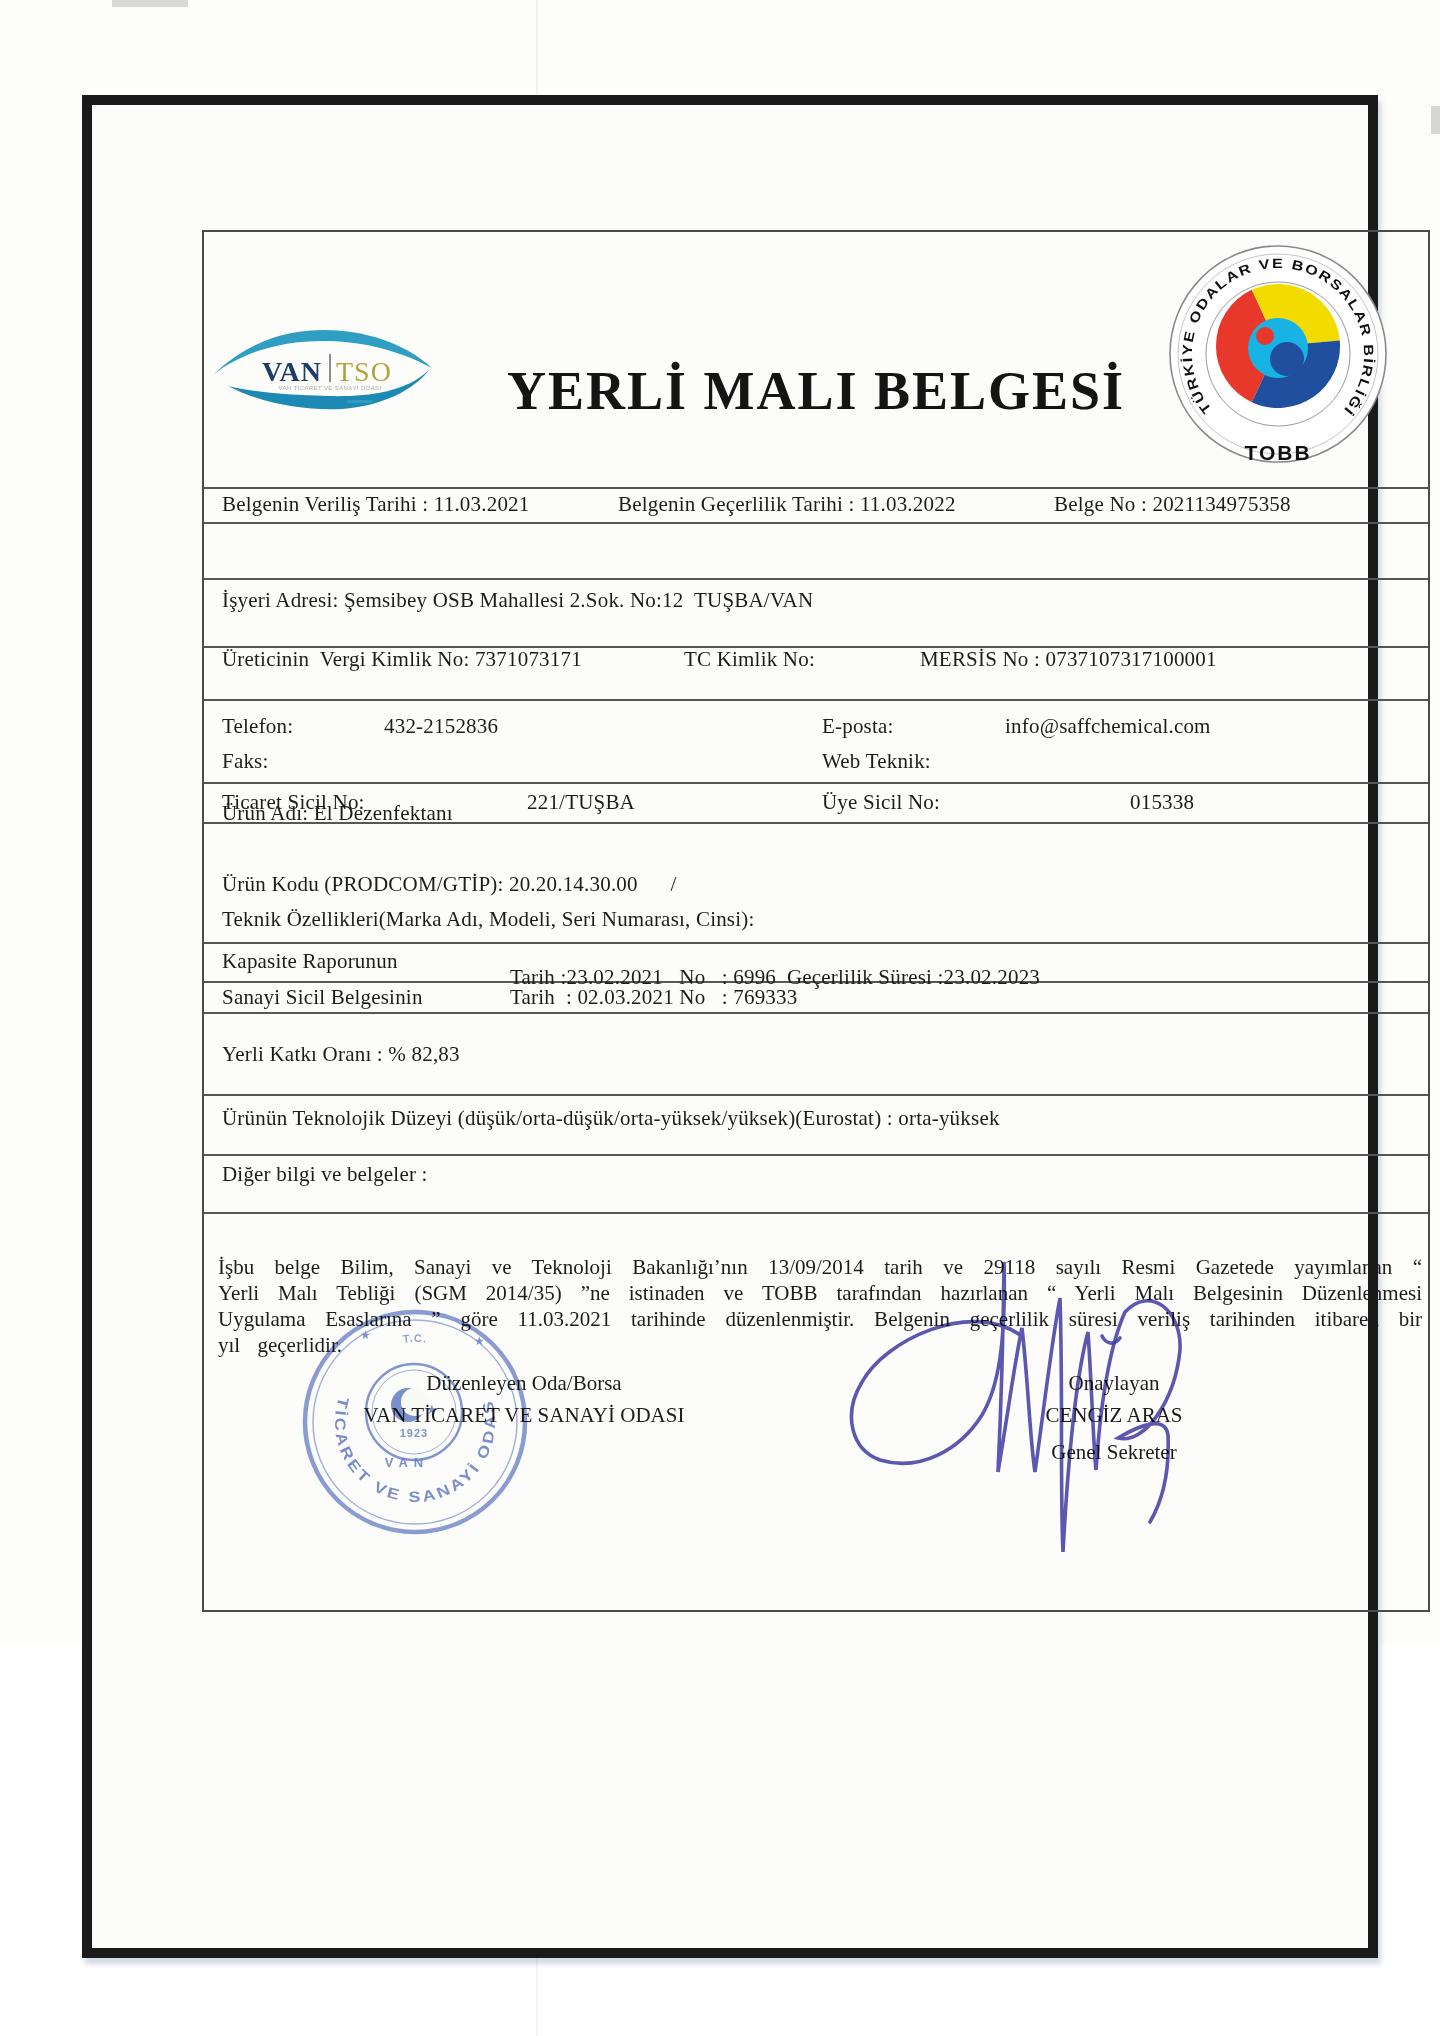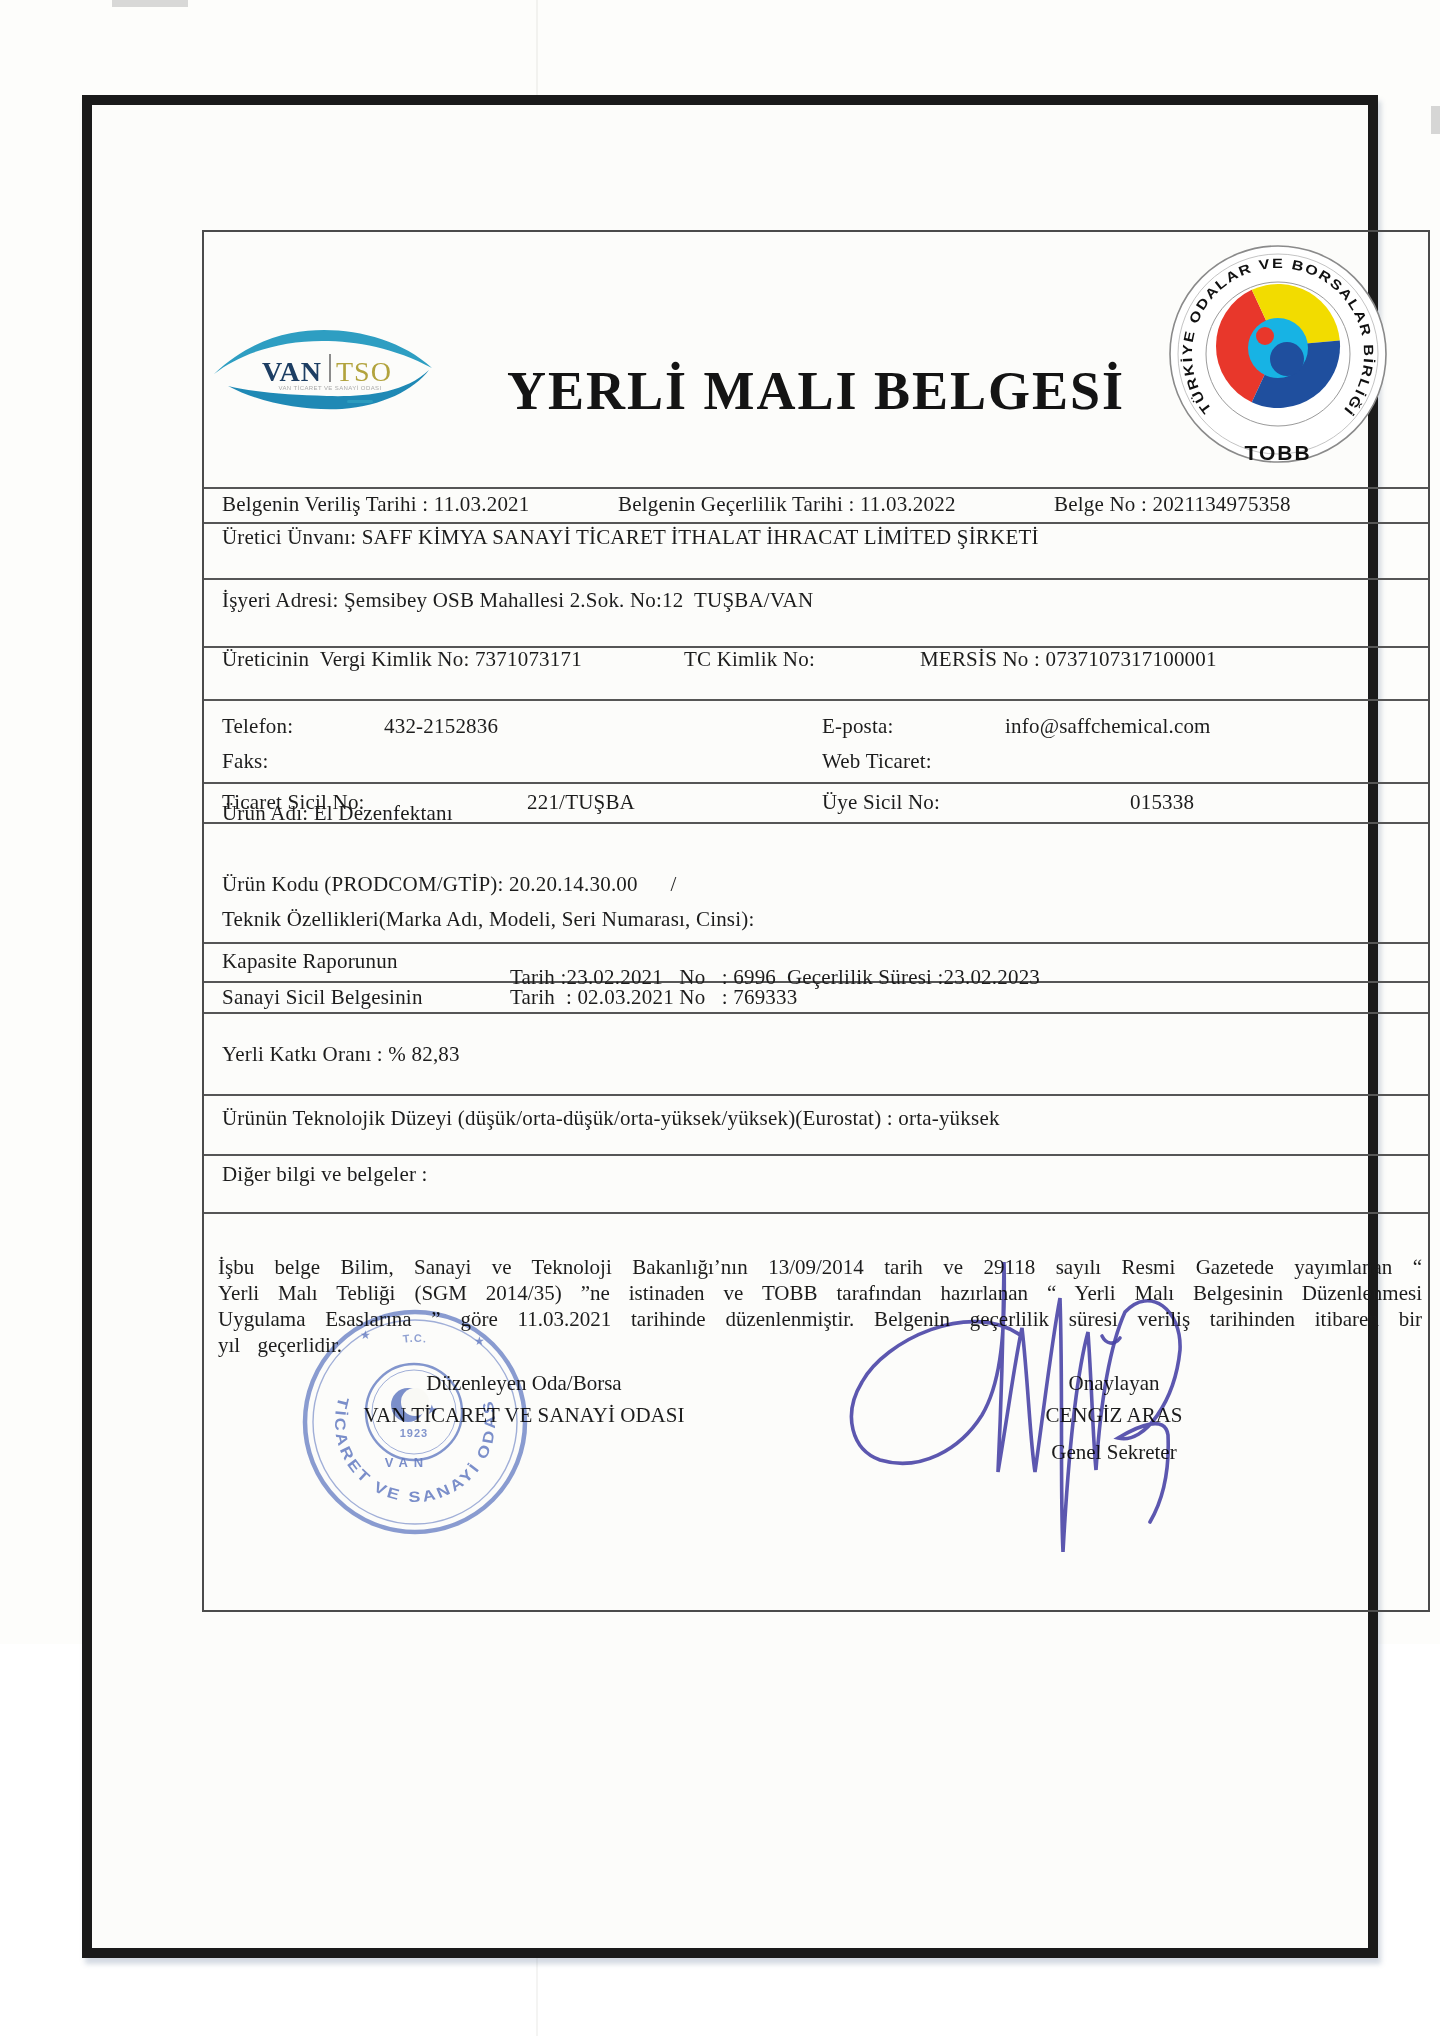--- a/index.html
+++ b/index.html
@@ -84,34 +84,33 @@
       <div class="hline" style="top:749px"></div>
       <div class="hline" style="top:780px"></div>
       <div class="hline" style="top:862px"></div>
       <div class="hline" style="top:922px"></div>
       <div class="hline" style="top:980px"></div>
 
       <span class="cell" style="left:18px;top:260px">Belgenin Veriliş Tarihi : 11.03.2021</span>
       <span class="cell" style="left:414px;top:260px">Belgenin Geçerlilik Tarihi : 11.03.2022</span>
       <span class="cell" style="left:850px;top:260px">Belge No : 2021134975358</span>
 
-      <span class="cell" style="left:18px;top:293px">Üretici Ünvanı: SAFF KİMYA SANAYİ TİCARET İTHALAT İHRACAT LİMİTED ŞİRKETİ</span>
 
       <span class="cell" style="left:18px;top:356px">İşyeri Adresi: Şemsibey OSB Mahallesi 2.Sok. No:12  TUŞBA/VAN</span>
 
       <span class="cell" style="left:18px;top:415px">Üreticinin  Vergi Kimlik No: 7371073171</span>
       <span class="cell" style="left:480px;top:415px">TC Kimlik No:</span>
       <span class="cell" style="left:716px;top:415px">MERSİS No : 0737107317100001</span>
 
       <span class="cell" style="left:18px;top:482px">Telefon:</span>
       <span class="cell" style="left:180px;top:482px">432-2152836</span>
       <span class="cell" style="left:618px;top:482px">E-posta:</span>
       <span class="cell" style="left:801px;top:482px">info@saffchemical.com</span>
       <span class="cell" style="left:18px;top:517px">Faks:</span>
-      <span class="cell" style="left:618px;top:517px">Web Ticaret:</span>
+      <span class="cell" style="left:618px;top:517px">Web Teknik:</span>
 
       <span class="cell" style="left:18px;top:558px">Ticaret Sicil No:</span>
       <span class="cell" style="left:323px;top:558px">221/TUŞBA</span>
       <span class="cell" style="left:618px;top:558px">Üye Sicil No:</span>
       <span class="cell" style="left:926px;top:558px">015338</span>
 
       <span class="cell" style="left:18px;top:569px">Ürün Adı: El Dezenfektanı</span>
       <span class="cell" style="left:18px;top:640px">Ürün Kodu (PRODCOM/GTİP): 20.20.14.30.00      /</span>
       <span class="cell" style="left:18px;top:675px">Teknik Özellikleri(Marka Adı, Modeli, Seri Numarası, Cinsi):</span>
 

